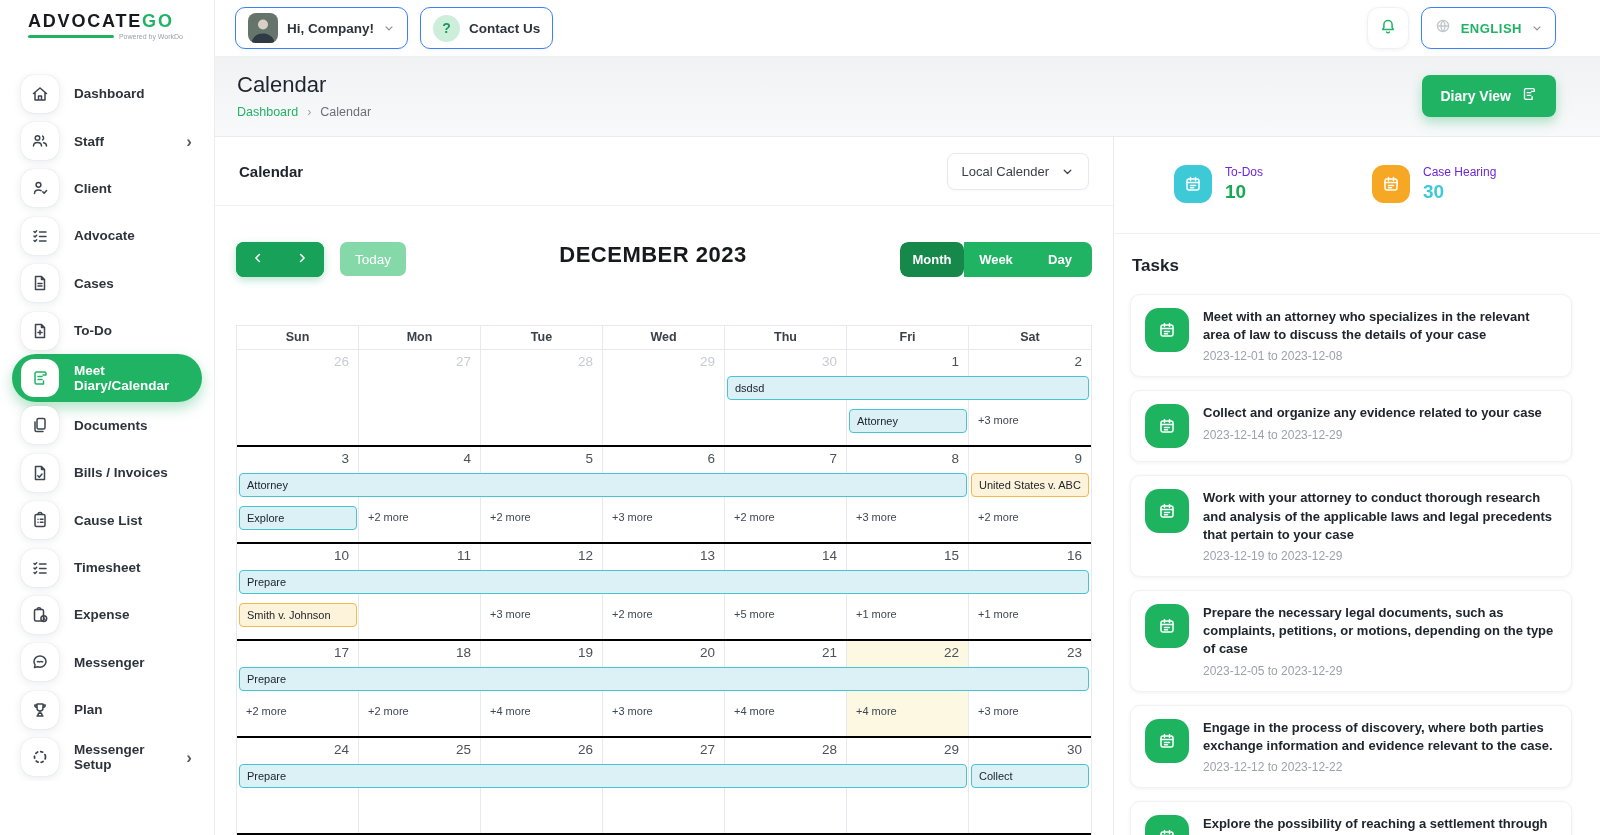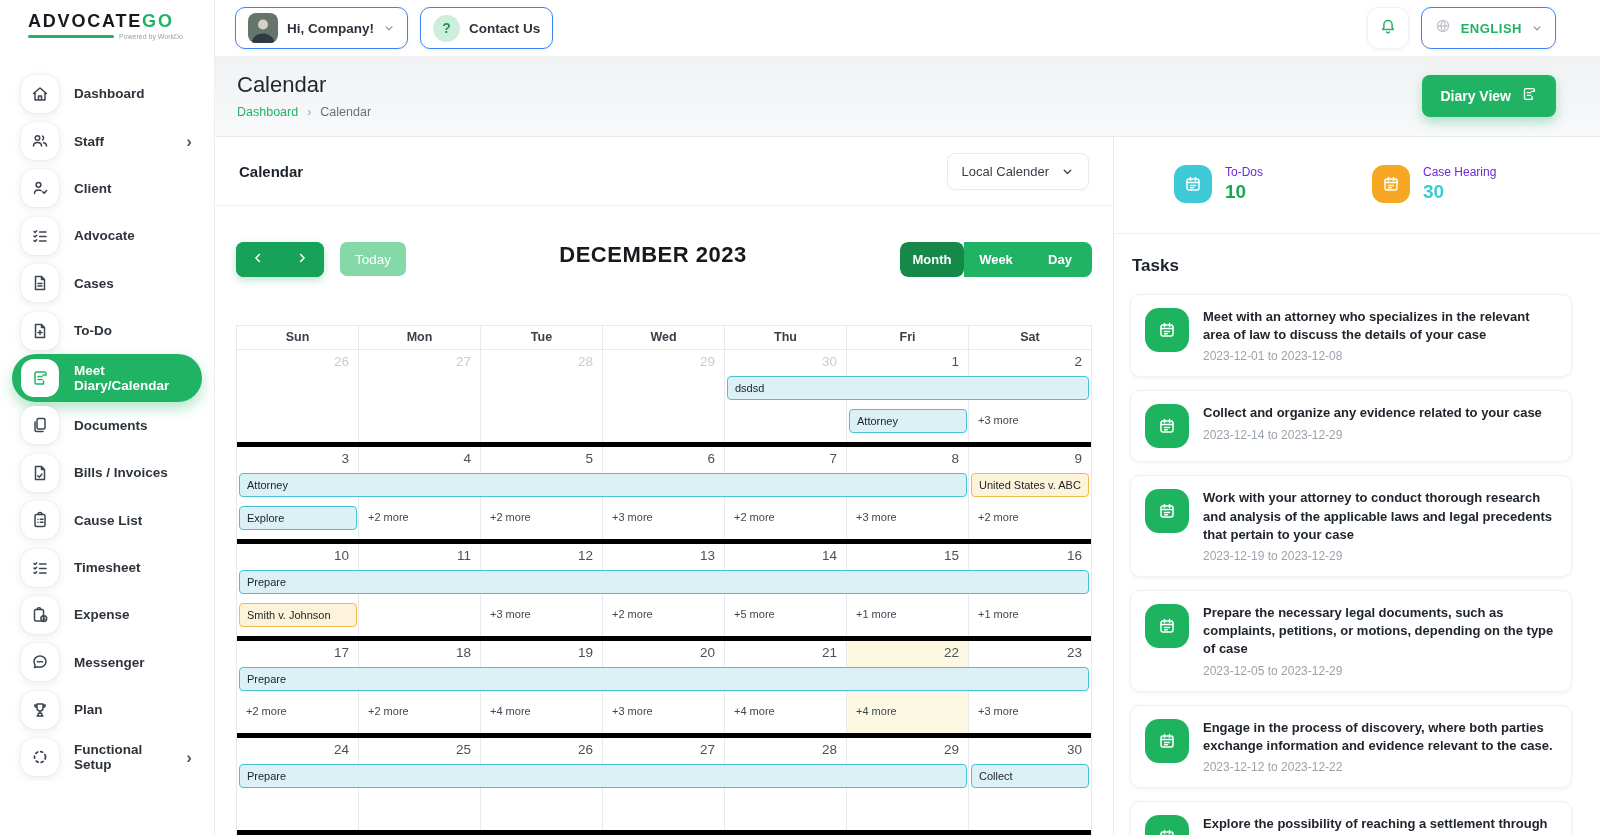--- a/index.html
+++ b/index.html
@@ -79,21 +79,21 @@
   .views { display:flex; border-radius:8px; overflow:hidden; }
   .view-btn { width:64px; height:35px; border:none; background:var(--accent); color:#fff; font-family:inherit;
     font-size:13px; font-weight:600; cursor:pointer; }
   .view-btn.active { background:var(--accent-dark); border-radius:8px; }
 
   .cal-grid { margin:48px 21px 0; border:1px solid #e7e9ee; border-bottom:none; }
   .dow-row { display:grid; grid-template-columns:repeat(7,1fr); }
   .dow-cell { border-right:1px solid #e7e9ee; border-bottom:1px solid #e7e9ee; text-align:center;
     font-size:12.5px; font-weight:700; color:#3a4149; padding:4px 0 5px; }
   .dow-cell:last-child { border-right:none; }
-  .week { position:relative; height:97px; border-bottom:5px solid #000000; }
+  .week { position:relative; height:97px; border-bottom:2px solid #000000; }
   .week-bg { position:absolute; inset:0; display:grid; grid-template-columns:repeat(7,1fr); }
   .day-cell { border-right:1px solid #e7e9ee; padding:4px 9px; text-align:right; font-size:13.5px; color:#4b5159; cursor:pointer; }
   .day-cell:last-child { border-right:none; }
   .day-cell.muted { color:#c7ccd3; }
   .day-cell.today { background:var(--today-bg); }
   .week-events { position:absolute; left:0; right:0; top:26px; display:grid; grid-template-columns:repeat(7,1fr);
     grid-auto-rows:24px; row-gap:9px; align-items:start; pointer-events:none; }
   .event { height:24px; background:var(--event-cyan-bg); border:1px solid var(--event-cyan-border); border-radius:4px;
     font-size:11px; color:#20262d; padding:5px 7px; margin:0 2px; overflow:hidden; white-space:nowrap; cursor:pointer; pointer-events:auto; }
   .event.orange { background:var(--event-orange-bg); border-color:var(--event-orange-border); }
@@ -248,21 +248,21 @@
             </svg>
           </span>
           <span class="side-label">Plan</span>
         </div>
         <div class="side-item">
           <span class="icon-chip">
             <svg width="20" height="20" viewBox="0 0 20 20" fill="none" stroke="currentColor" stroke-width="1.8" stroke-linecap="round" stroke-linejoin="round">
               <circle cx="10" cy="10" r="5.5" stroke-dasharray="2 3.2"></circle>
             </svg>
           </span>
-          <span class="side-label">Functional Setup</span>
+          <span class="side-label">Messenger Setup</span>
           <span class="chev">›</span>
         </div>
       </nav>
   </aside>
 
   <div class="main">
 
     <header class="topbar">
       <div class="chip">
         <span class="avatar">

